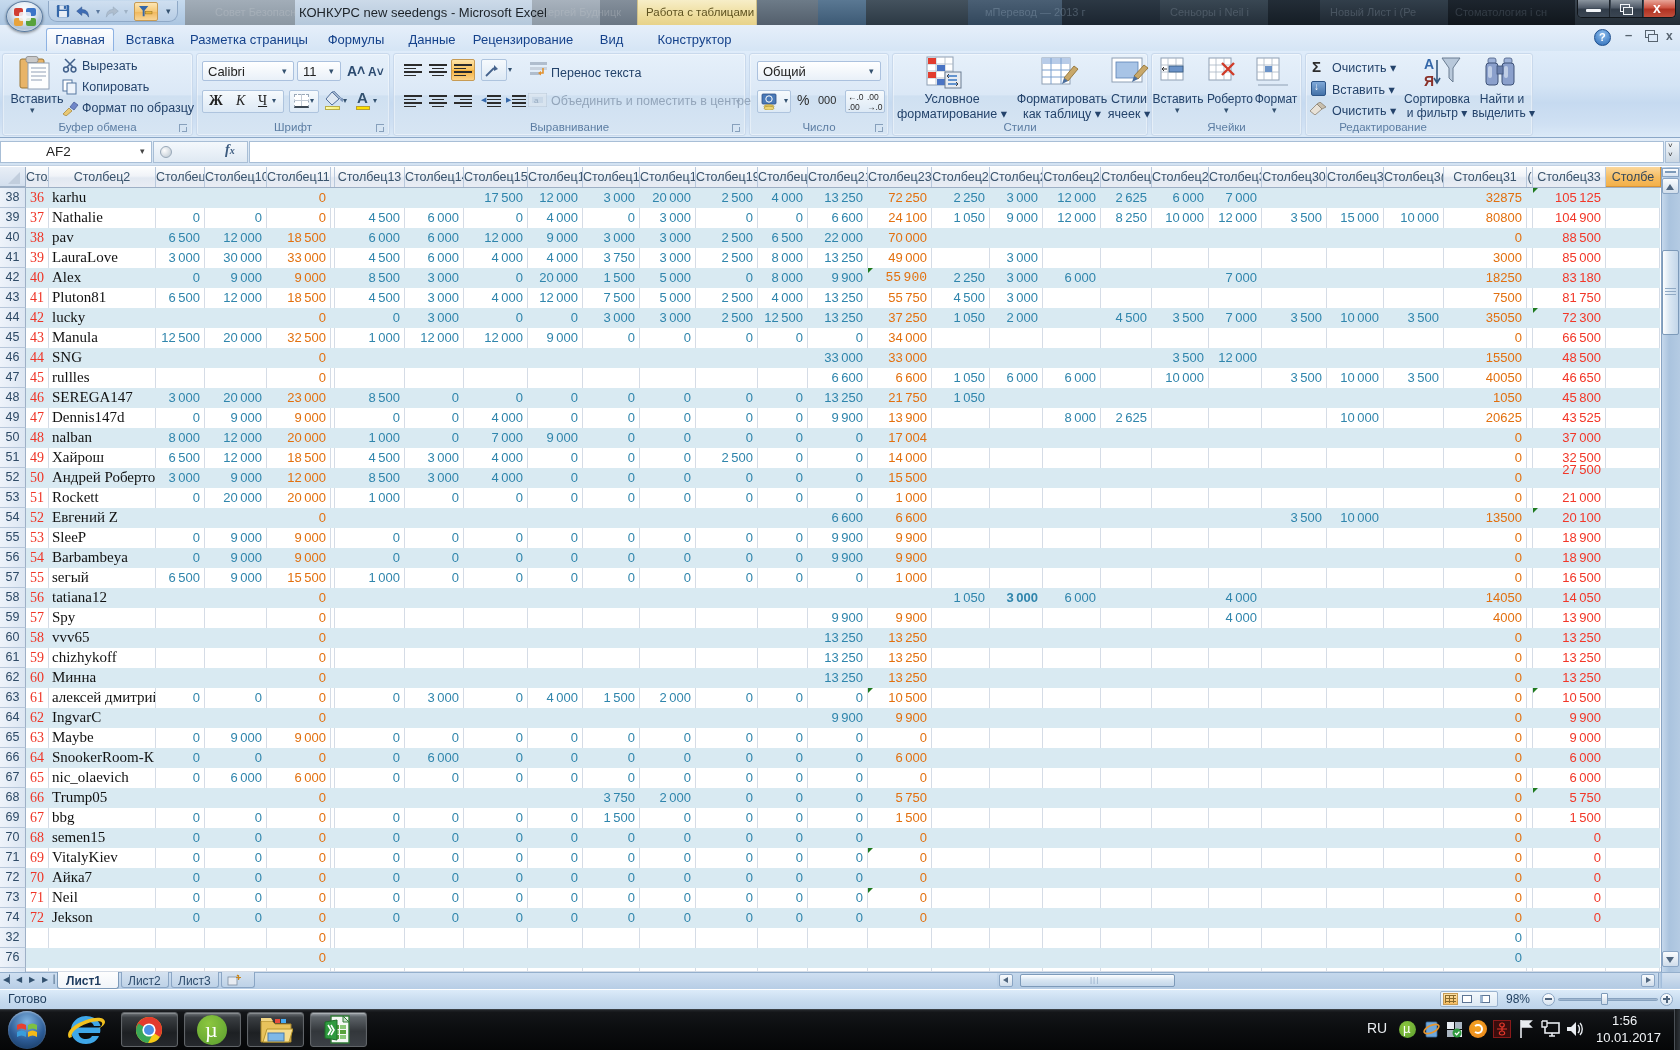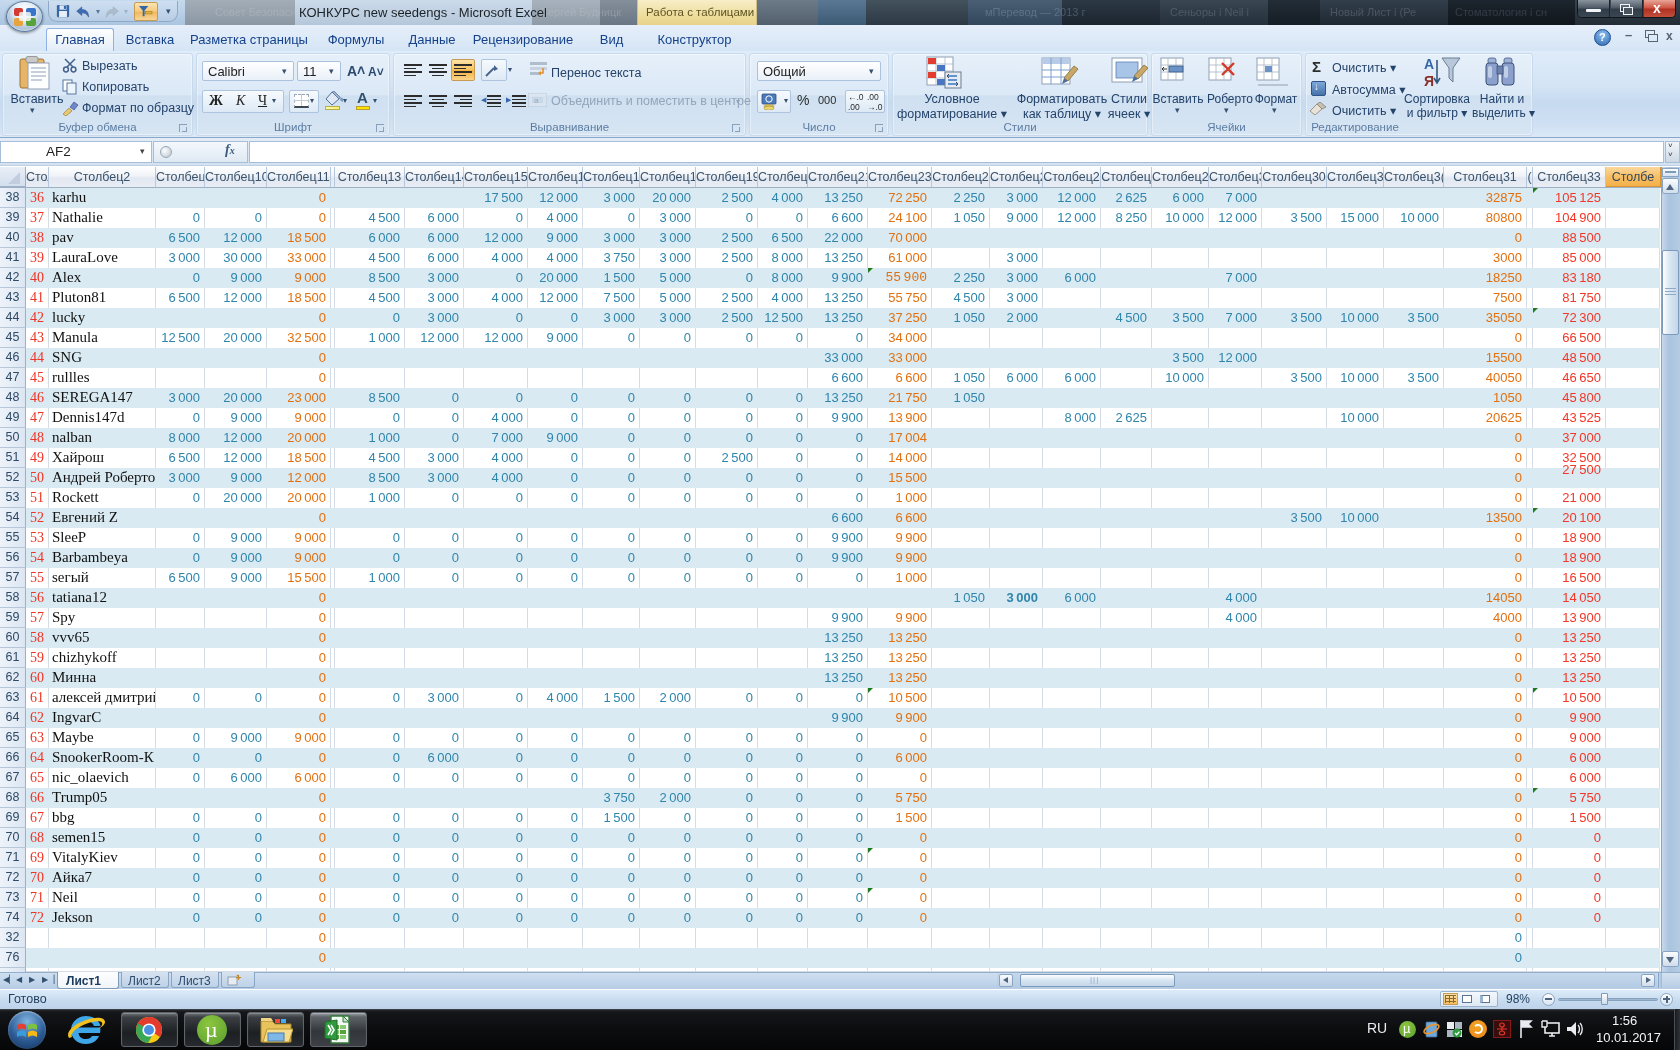--- a/index.html
+++ b/index.html
@@ -110,21 +110,21 @@
 <div class="a" style="left:735px;top:127px;width:5px;height:5px;border-right:1.5px solid #87a0bc;border-bottom:1.5px solid #87a0bc;"></div>
 <div class="a" style="left:749px;top:53px;width:140px;height:83px;border:1px solid #c9d9ec;border-radius:3px;background:linear-gradient(#e6f0fa 0%,#dbe8f6 50%,#cfe0f1 52%,#d7e5f3 100%);box-shadow:inset 0 0 0 1px rgba(255,255,255,.4);"></div>
 <div class="tx" style="left:749px;top:121px;width:140px;text-align:center;font-size:11.5px;color:#5c7da3;">Число</div>
 <div class="a" style="left:875px;top:124px;width:8px;height:8px;border-left:1.5px solid #87a0bc;border-top:1.5px solid #87a0bc;"></div>
 <div class="a" style="left:878px;top:127px;width:5px;height:5px;border-right:1.5px solid #87a0bc;border-bottom:1.5px solid #87a0bc;"></div>
 <div class="a" style="left:892px;top:53px;width:256px;height:83px;border:1px solid #c9d9ec;border-radius:3px;background:linear-gradient(#e6f0fa 0%,#dbe8f6 50%,#cfe0f1 52%,#d7e5f3 100%);box-shadow:inset 0 0 0 1px rgba(255,255,255,.4);"></div>
 <div class="tx" style="left:892px;top:121px;width:256px;text-align:center;font-size:11.5px;color:#5c7da3;">Стили</div>
 <div class="a" style="left:1151px;top:53px;width:151px;height:83px;border:1px solid #c9d9ec;border-radius:3px;background:linear-gradient(#e6f0fa 0%,#dbe8f6 50%,#cfe0f1 52%,#d7e5f3 100%);box-shadow:inset 0 0 0 1px rgba(255,255,255,.4);"></div>
 <div class="tx" style="left:1151px;top:121px;width:151px;text-align:center;font-size:11.5px;color:#5c7da3;">Ячейки</div>
 <div class="a" style="left:1305px;top:53px;width:228px;height:83px;border:1px solid #c9d9ec;border-radius:3px;background:linear-gradient(#e6f0fa 0%,#dbe8f6 50%,#cfe0f1 52%,#d7e5f3 100%);box-shadow:inset 0 0 0 1px rgba(255,255,255,.4);"></div>
-<div class="tx" style="left:1241px;top:121px;width:228px;text-align:center;font-size:11.5px;color:#5c7da3;">Редактирование</div>
+<div class="tx" style="left:1269px;top:121px;width:228px;text-align:center;font-size:11.5px;color:#5c7da3;">Редактирование</div>
 <svg class="a" style="left:16px;top:56px" width="36" height="34" viewBox="0 0 36 34">
 <rect x="4" y="3" width="24" height="29" rx="2" fill="#e8b468" stroke="#9a7634" stroke-width="1"></rect>
 <rect x="10" y="0.5" width="12" height="6" rx="2" fill="#c9c9c9" stroke="#888" stroke-width=".8"></rect>
 <rect x="12" y="7" width="21" height="26" fill="#fdfefe" stroke="#8fa0b4" stroke-width="1"></rect>
 <line x1="15" y1="12" x2="30" y2="12" stroke="#b9c4d1" stroke-width="1.6"></line>
 <line x1="15" y1="16" x2="30" y2="16" stroke="#b9c4d1" stroke-width="1.6"></line>
 <line x1="15" y1="20" x2="30" y2="20" stroke="#b9c4d1" stroke-width="1.6"></line>
 <line x1="15" y1="24" x2="26" y2="24" stroke="#b9c4d1" stroke-width="1.6"></line>
   </svg>
 <div class="tx" style="left:8px;top:92px;width:58px;text-align:center;font-size:12.5px;color:#24436b;">Вставить</div>
@@ -314,21 +314,21 @@
     <line x1="16" y1="1" x2="16" y2="23" stroke="#aab6c4" stroke-width=".8"></line>
 <rect x="9" y="9" width="7" height="6" fill="#6b93c8"></rect>
     <path d="M2 28 L32 28" stroke="#8fa0b4" stroke-width="1"></path>
   </svg>
 <div class="tx" style="left:1252px;top:92px;width:48px;text-align:center;font-size:12px;color:#24436b;">Формат</div>
 <div class="tx" style="left:1272px;top:105px;font-size:9px;color:#33516f;">▾</div>
 <div class="tx" style="left:1312px;top:58px;font-size:15px;font-weight:bold;color:#2c2c2c;">Σ</div>
 <div class="tx" style="left:1332px;top:60px;font-size:12.5px;color:#24436b;">Очистить ▾</div>
 <div class="a" style="left:1311px;top:81px;width:15px;height:15px;background:linear-gradient(#7fa8d8,#4472a8);border:1px solid #2d5588;border-radius:2px;"></div>
 <div class="tx" style="left:1314px;top:81px;font-size:10px;color:#fff;">↓</div>
-<div class="tx" style="left:1332px;top:82px;font-size:12.5px;color:#24436b;">Автосумма ▾</div>
+<div class="tx" style="left:1332px;top:82px;font-size:12.5px;color:#24436b;">Вставить ▾</div>
 <svg class="a" style="left:1309px;top:102px" width="18" height="13" viewBox="0 0 18 13">
 <path d="M1 9 L8 2 L13 7 L6 13 Z" fill="#e8e2d8" stroke="#8a8070" stroke-width=".8"></path>
 <path d="M8 2 L11 0 L17 5 L13 7 Z" fill="#c8bfae" stroke="#8a8070" stroke-width=".8"></path>
   </svg>
 <div class="tx" style="left:1332px;top:103px;font-size:12.5px;color:#24436b;">Очистить ▾</div>
 <svg class="a" style="left:1424px;top:56px" width="40" height="34" viewBox="0 0 40 34">
 <text x="0" y="13" font-size="14" font-weight="bold" fill="#3467a9">А</text>
 <text x="0" y="30" font-size="14" font-weight="bold" fill="#8a3028">Я</text>
 <path d="M18 2 L36 2 L29 12 L29 26 L25 22 L25 12 Z" fill="#b8c8da" stroke="#6b7d92" stroke-width="1"></path>
 <path d="M13 4 L13 26 M10 22 L13 27 L16 22" stroke="#33587f" stroke-width="1.6" fill="none"></path>
@@ -551,21 +551,21 @@
 <div class="cell org" style="left:267px;top:248px;width:63px;">33 000</div>
 <div class="cell teal" style="left:335px;top:248px;width:69px;">4 500</div>
 <div class="cell teal" style="left:405px;top:248px;width:58px;">6 000</div>
 <div class="cell teal" style="left:464px;top:248px;width:63px;">4 000</div>
 <div class="cell teal" style="left:528px;top:248px;width:54px;">4 000</div>
 <div class="cell teal" style="left:583px;top:248px;width:56px;">3 750</div>
 <div class="cell teal" style="left:640px;top:248px;width:55px;">3 000</div>
 <div class="cell teal" style="left:696px;top:248px;width:61px;">2 500</div>
 <div class="cell teal" style="left:758px;top:248px;width:49px;">8 000</div>
 <div class="cell teal" style="left:808px;top:248px;width:59px;">13 250</div>
-<div class="cell org" style="left:868px;top:248px;width:63px;">61 000</div>
+<div class="cell org" style="left:868px;top:248px;width:63px;">49 000</div>
 <div class="cell teal" style="left:990px;top:248px;width:52px;">3 000</div>
 <div class="cell org" style="left:1444px;top:248px;width:82px;">3000</div>
 <div class="cell red" style="left:1533px;top:248px;width:72px;">85 000</div>
 <div class="id" style="left:26px;top:268px;width:22px;">40</div>
 <div class="nm" style="left:49px;top:268px;width:106px;">Alex</div>
 <div class="cell teal" style="left:156px;top:268px;width:48px;">0</div>
 <div class="cell teal" style="left:205px;top:268px;width:61px;">9 000</div>
 <div class="cell org" style="left:267px;top:268px;width:63px;">9 000</div>
 <div class="cell teal" style="left:335px;top:268px;width:69px;">8 500</div>
 <div class="cell teal" style="left:405px;top:268px;width:58px;">3 000</div>

